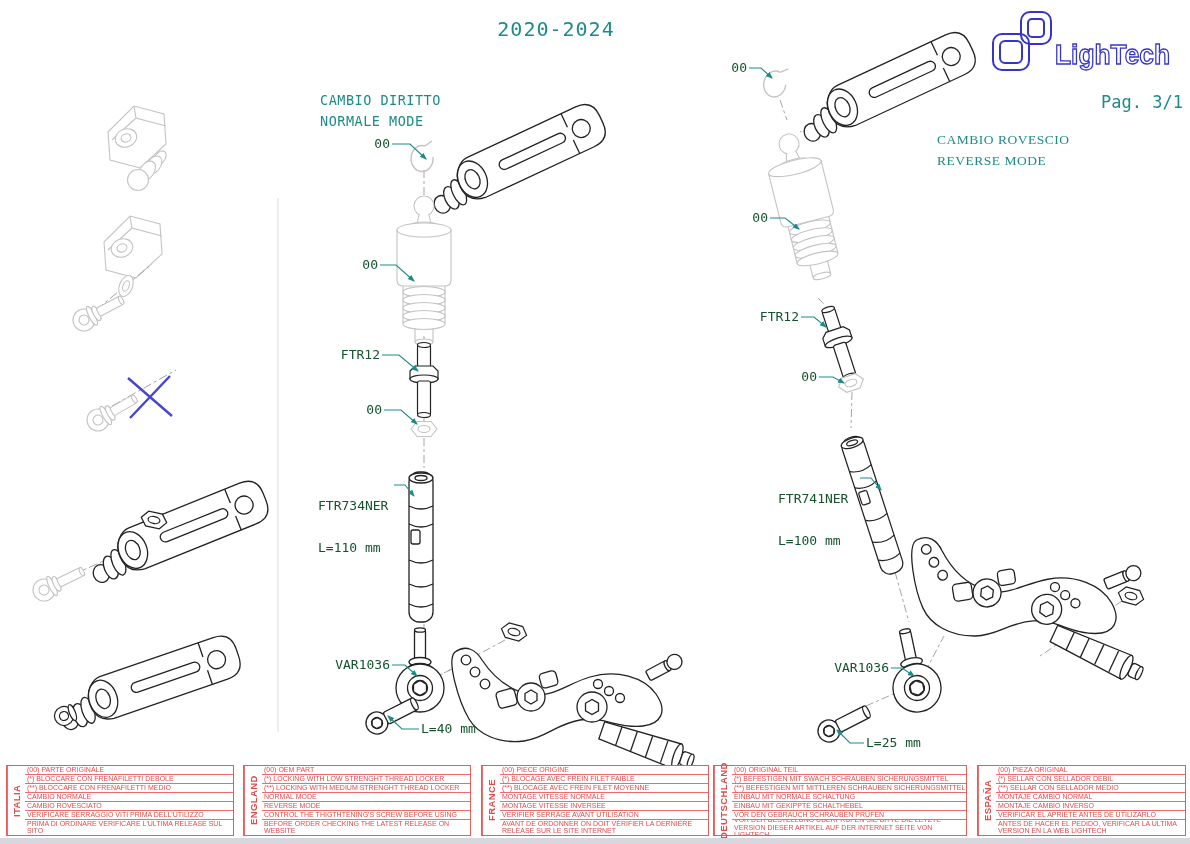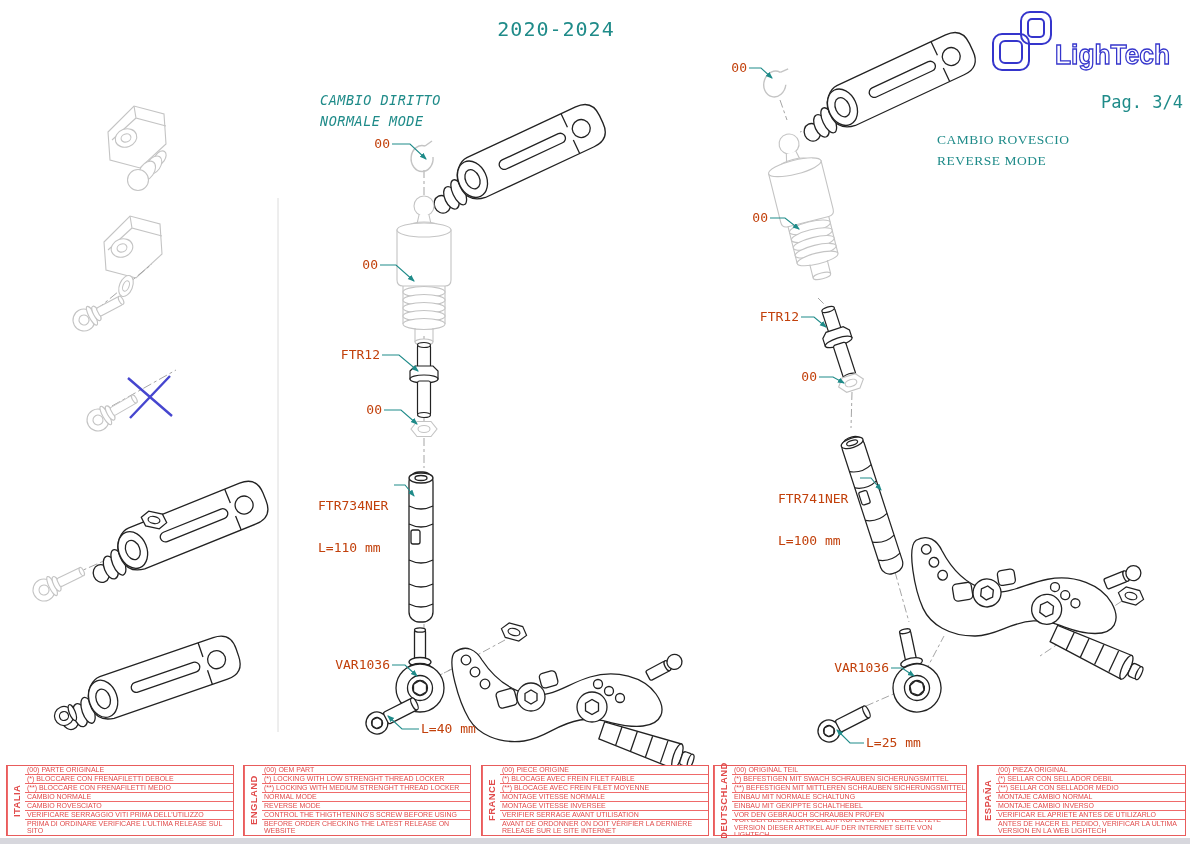--- a/index.html
+++ b/index.html
@@ -1,18 +1,18 @@
 <!DOCTYPE html>
 <html><head>
 <meta charset="utf-8">
 <style>
   html,body{margin:0;padding:0;background:#fff;}
   #canvas{position:relative;width:1190px;height:844px;background:#fff;overflow:hidden;
           font-family:"DejaVu Sans Mono",monospace;}
-  .co{position:absolute;font:13px/14px "DejaVu Sans Mono",monospace;color:#c2410c;white-space:pre;}
+  .co{position:absolute;font:13px/14px "DejaVu Sans Mono",monospace;color:#14532d;white-space:pre;}
   .ra{text-align:right;}
   .sec-title{position:absolute;font:13.5px/21px "DejaVu Sans Mono",monospace;color:#1f8b89;letter-spacing:.5px;}
   #main-title{position:absolute;left:450px;top:14px;width:212px;text-align:center;
               font:20px/30px "DejaVu Sans Mono",monospace;color:#1f8b89;letter-spacing:1px;}
   #page-num{position:absolute;left:1040px;top:92px;width:143px;text-align:right;
             font:17px "DejaVu Sans Mono",monospace;color:#1f8b89;}
   #artwork{position:absolute;left:0;top:0;pointer-events:none;}
   
   .ltable{position:absolute;top:765px;height:71px;border:1px solid #e85c5c;display:flex;background:#fff;box-sizing:border-box;}
   .lang{width:17px;border-right:1px solid #ef6a6a;display:flex;align-items:center;justify-content:center;
@@ -250,23 +250,23 @@
       <rect x="1000" y="41" width="22" height="22" rx="5"></rect>
       <rect x="1021" y="12" width="30" height="32" rx="9"></rect>
       <rect x="1028" y="19" width="16" height="18" rx="4"></rect>
       <text x="1055" y="64" font-family="Liberation Sans, sans-serif" font-weight="700" font-size="27" fill="#ffffff" stroke="#3535cc" stroke-width="1.3" textLength="115" lengthAdjust="spacingAndGlyphs">LighTech</text>
     </g>
   </svg>
 
   <div id="main-title">
     <div>2020-2024</div>
   </div>
-  <div id="page-num">Pag. 3/4</div>
-
-  <div class="sec-title" style="left:320px;top:90px;font-style:italic;">
+  <div id="page-num">Pag. 3/1</div>
+
+  <div class="sec-title" style="left:320px;top:90px;">
     <div>CAMBIO DIRITTO</div>
     <div>NORMALE MODE</div>
   </div>
   <div class="sec-title" style="left:937px;top:129px;font-family:Liberation Serif, serif;">
     <div>CAMBIO ROVESCIO</div>
     <div>REVERSE MODE</div>
   </div>
 
   <div class="co ra" style="left:352px;top:137px;width:38px"><span>00</span></div>
   <div class="co ra" style="left:340px;top:258px;width:38px"><span>00</span></div>

